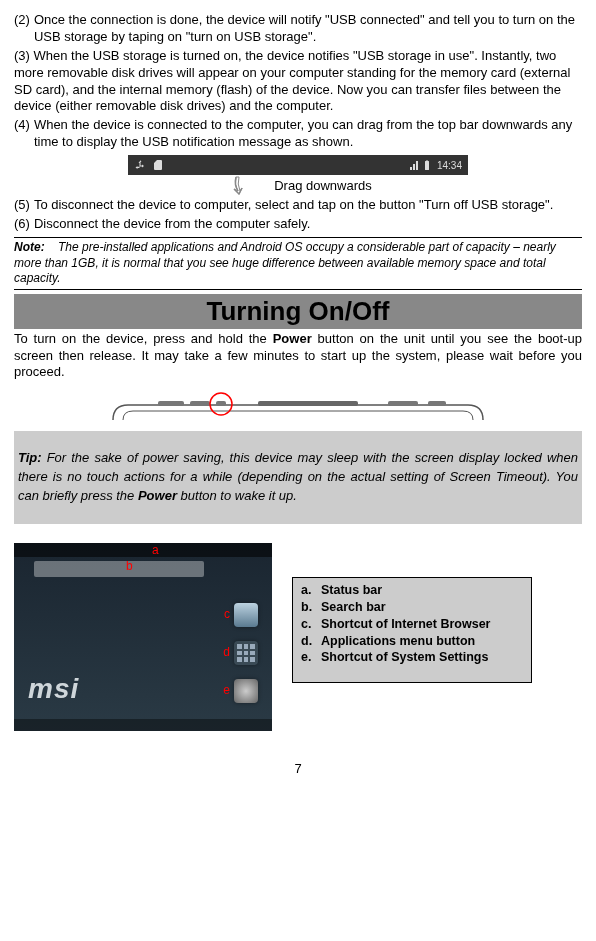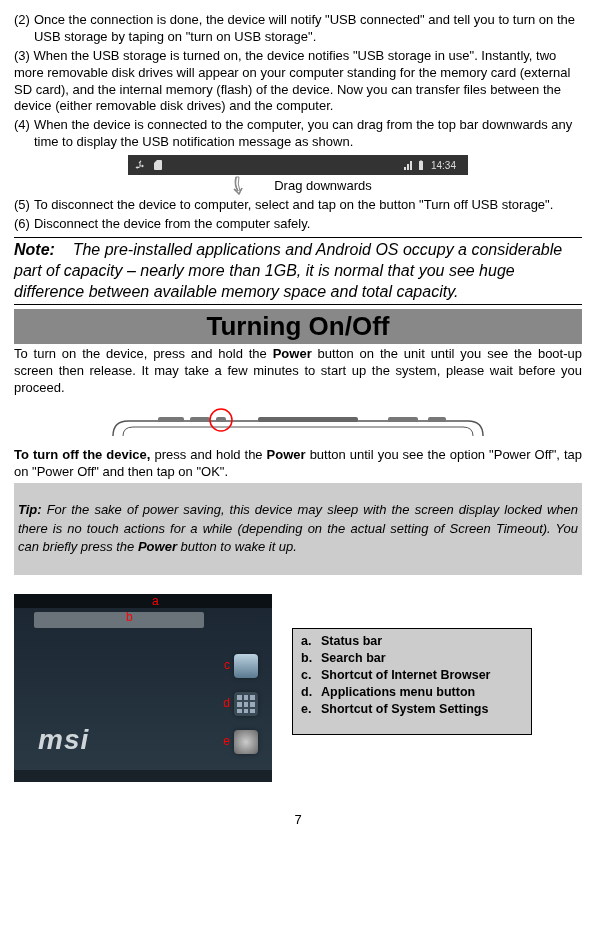--- a/index.html
+++ b/index.html
@@ -39,21 +39,21 @@
       padding-right: 4px;
     }
     .list-content {
       flex: 1;
     }
     .bold { font-weight: bold; }
     .note-box {
       border-top: 1px solid black;
       border-bottom: 1px solid black;
       font-style: italic;
-      font-size: 16px;
+      font-size: 12px;
       padding: 2px 0;
       line-height: 1.3;
       margin-top: 4px;
     }
     .tip-box {
       background: #ccc;
       font-style: italic;
       padding: 18px 4px;
       line-height: 1.45;
       text-align: justify;
@@ -70,21 +70,21 @@
     }
     .status-bar .left-icons {
       display: flex;
       gap: 6px;
       padding-left: 6px;
     }
     .status-bar .right-icons {
       margin-left: auto;
       display: flex;
       gap: 0;
-      padding-right: 12px;
+      padding-right: 6px;
       align-items: center;
     }
     .icon-sm {
       width: 12px;
       height: 12px;
       fill: #ddd;
     }
     .time-text {
       color: #ddd;
       font-size: 10px;
@@ -131,21 +131,21 @@
       top: 18px;
       left: 20px;
       width: 170px;
       height: 16px;
       background: rgba(255,255,255,0.35);
       border-radius: 2px;
     }
     .hs-logo {
       position: absolute;
       bottom: 26px;
-      left: 24px;
+      left: 14px;
       color: #cfd6da;
       font-size: 28px;
       font-weight: bold;
       letter-spacing: 1px;
       font-style: italic;
     }
     .hs-dock {
       position: absolute;
       bottom: 0; left: 0; right: 0;
       height: 12px;
@@ -282,23 +282,20 @@
       <rect x="50" y="16" width="26" height="5" rx="2" fill="#777"></rect>
       <rect x="82" y="16" width="20" height="5" rx="2" fill="#777"></rect>
       <rect x="108" y="16" width="10" height="5" rx="2" fill="#777"></rect>
       <circle cx="113" cy="19" r="11" fill="none" stroke="red" stroke-width="1.5"></circle>
       <rect x="150" y="16" width="100" height="5" rx="2" fill="#666"></rect>
       <rect x="280" y="16" width="30" height="5" rx="2" fill="#777"></rect>
       <rect x="320" y="16" width="18" height="5" rx="2" fill="#777"></rect>
     </svg>
   </div>
 
-  <div class="body-text justified">
-    <span class="bold">To turn off the device,</span><span> press and hold the </span><span class="bold">Power</span><span> button until you see the option "Power Off", tap on "Power Off" and then tap on "OK".</span>
-  </div>
 
   <div class="tip-box">
     <span class="bold">Tip:</span><span> For the sake of power saving, this device may sleep with the screen display locked when there is no touch actions for a while (depending on the actual setting of Screen Timeout). You can briefly press the </span><span class="bold">Power</span><span> button to wake it up.</span>
   </div>
 
   <br>
 
   
 
   <div class="home-row">

